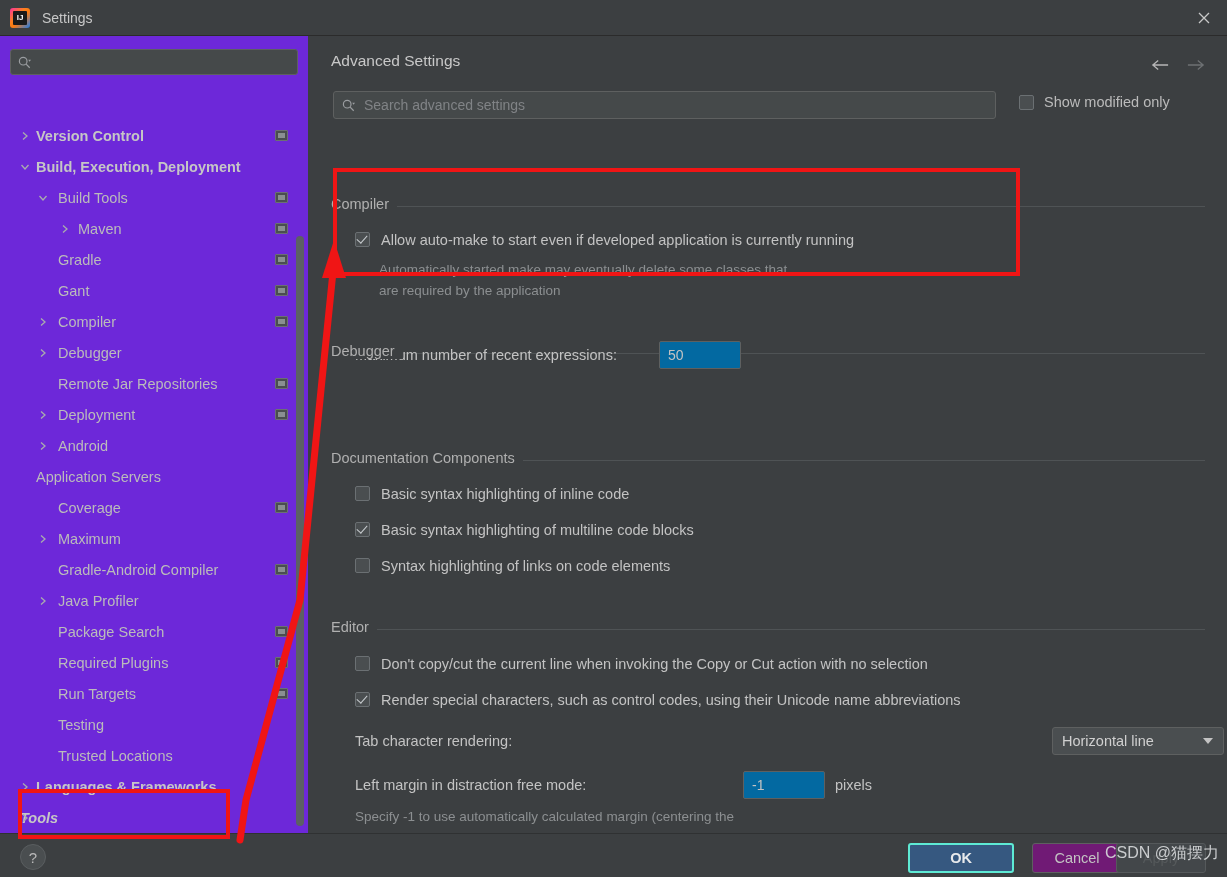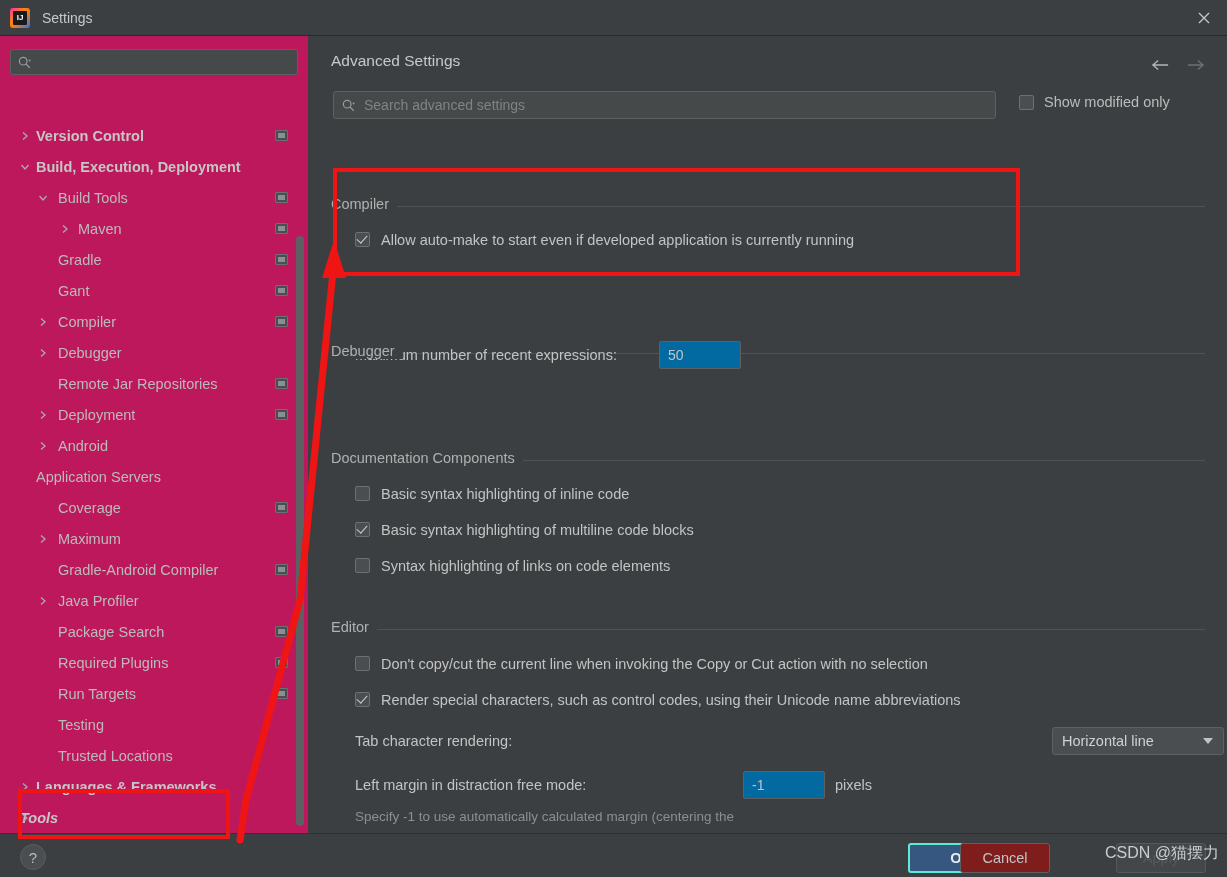--- a/index.html
+++ b/index.html
@@ -35,21 +35,21 @@
   #close-btn {
     position: absolute; right: 0; top: 0; width: 46px; height: 36px;
     display: flex; align-items: center; justify-content: center;
     color: #c8c8c8; cursor: pointer;
   }
   #close-btn svg { width: 12px; height: 12px; }
 
   
   #sidebar {
     position: absolute; left: 0; top: 36px; width: 308px; height: 797px;
-    background: #be185d; overflow: hidden;
+    background: #6d28d9; overflow: hidden;
   }
   #side-search {
     position: absolute; left: 10px; top: 13px; width: 288px; height: 26px;
     background: #45494a; border: 1px solid #5e6060; border-radius: 3px;
     display: flex; align-items: center;
   }
   #side-search .mag { margin-left: 7px; display: flex; align-items: center; }
   #side-search svg { width: 13px; height: 13px; }
 
   #tree {
@@ -177,21 +177,21 @@
   .btn {
     position: absolute; top: 9px; height: 30px; border-radius: 3px;
     display: flex; align-items: center; justify-content: center;
     font-size: 14.5px; cursor: pointer;
   }
   #ok-btn {
     left: 908px; width: 106px; background: #365880; border: 2px solid #5eead4;
     color: #e8eaec; font-weight: bold;
   }
   #cancel-btn {
-    left: 960px; width: 90px; background: #7f1d1d; border: 1px solid #5e6060;
+    left: 1032px; width: 90px; background: #701a75; border: 1px solid #5e6060;
     color: #c3c3c3;
   }
   #apply-btn {
     left: 1116px; width: 90px; background: #43474a; border: 1px solid #55595b;
     color: #55595b;
   }
 
   
   #ann-rect-side {
     position: absolute; left: 18px; top: 789px; width: 212px; height: 50px;
@@ -418,20 +418,21 @@
 
   <div class="group" style="top:160px">
     <span class="ghead">Compiler</span>
     <span class="gline"></span>
   </div>
   <div class="optrow" style="left:46px; top:196px">
     <span class="cb on"></span>
     <span class="olbl">Allow auto-make to start even if developed application is currently running</span>
   </div>
 
+  <div class="desc" style="left:70px; top:223px; width:560px">Automatically started make may eventually delete some classes that<br>are required by the application</div>
 
   <div class="group" style="top:307px">
     <span class="ghead">Debugger</span>
     <span class="gline"></span>
   </div>
   <span class="flabel" style="left:46px; top:311px">Maximum number of recent expressions:</span>
   <span class="field" style="left:350px; top:305px; width:82px; height:28px">50</span>
 
   <div class="group" style="top:414px">
     <span class="ghead">Documentation Components</span>

